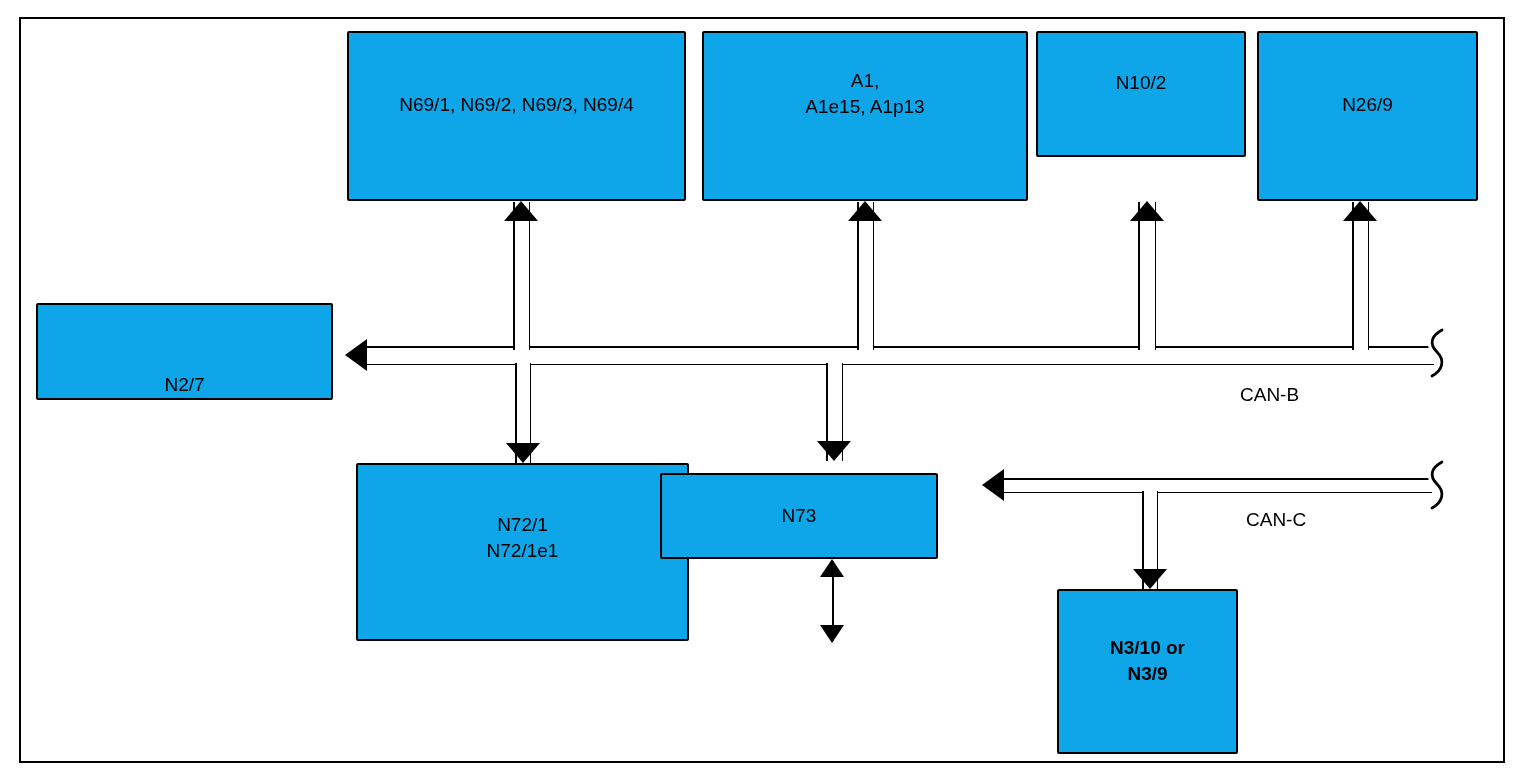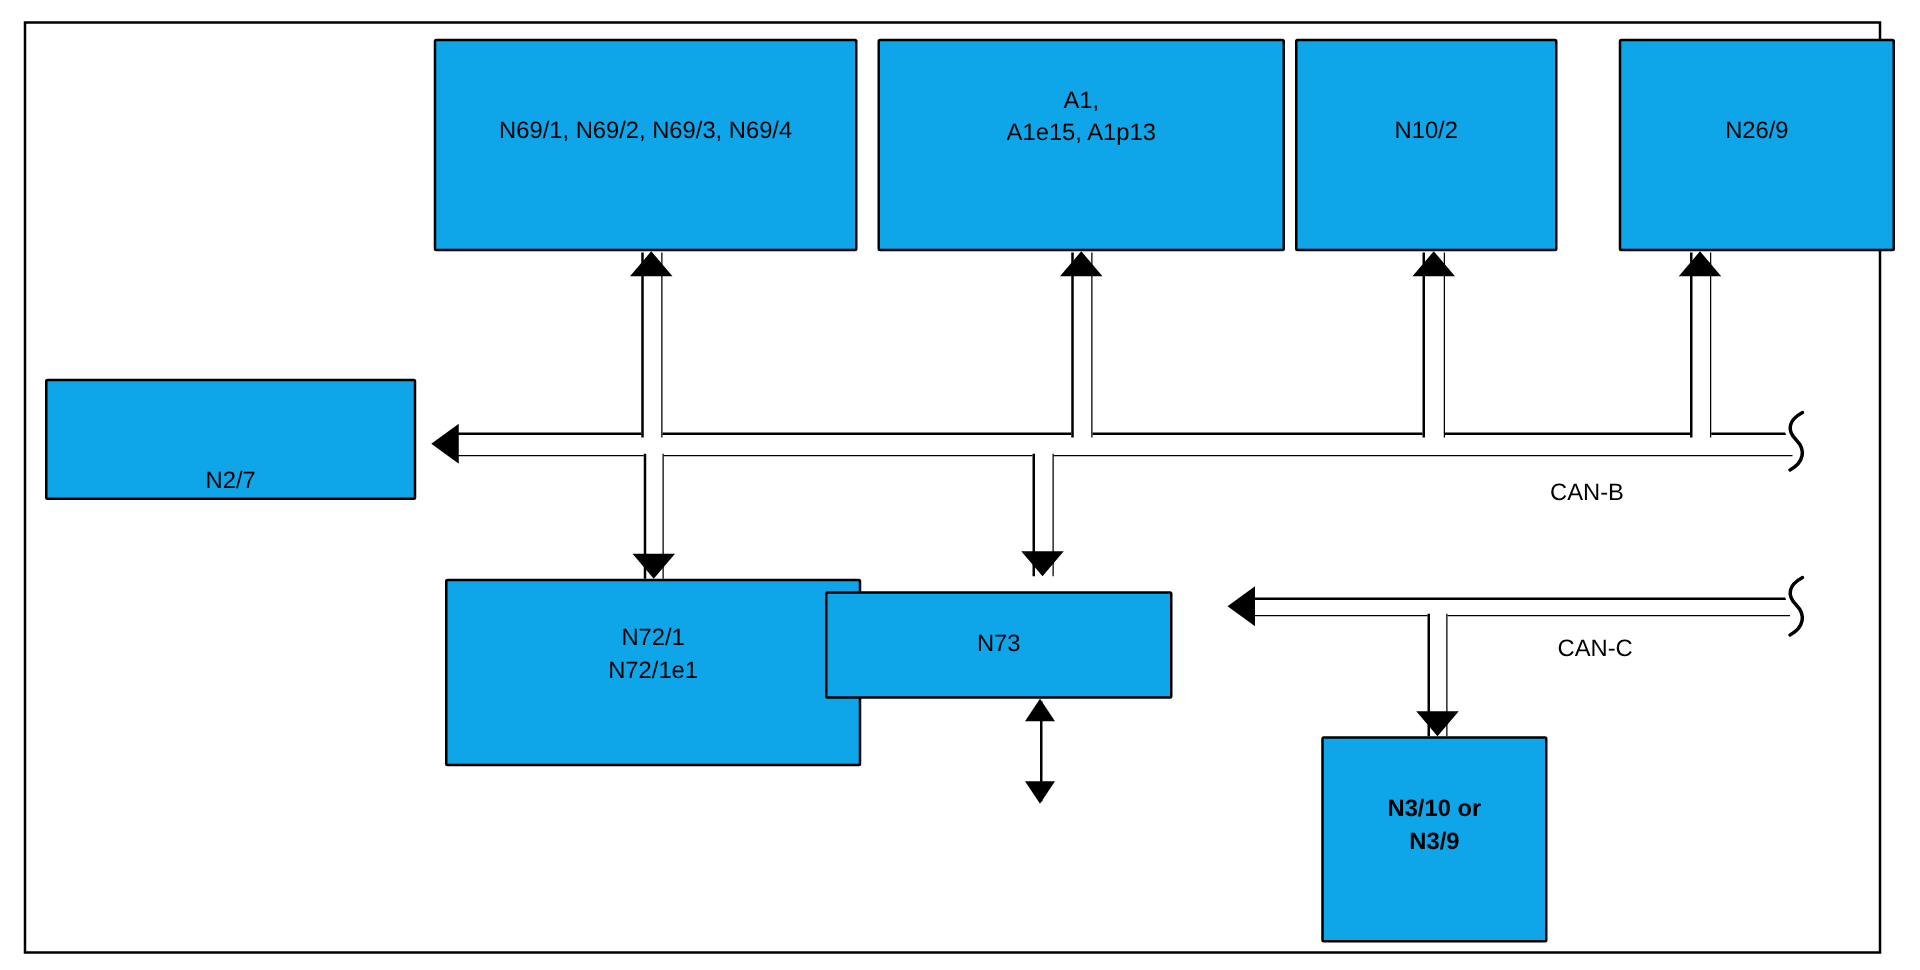--- a/index.html
+++ b/index.html
@@ -99,33 +99,33 @@
 
   <div class="box up10" style="left:347px; top:31px; width:339px; height:170px;">
     <span class="lbl">N69/1, N69/2, N69/3, N69/4</span>
   </div>
 
   <div class="box up22" style="left:702px; top:31px; width:326px; height:170px;">
     <span class="lbl">A1,
 A1e15, A1p13</span>
   </div>
 
-  <div class="box up10" style="left:1036px; top:31px; width:210px; height:170px;">
+  <div class="box up10" style="left:1036px; top:31px; width:210px; height:126px;">
     <span class="lbl">N10/2</span>
   </div>
 
-  <div class="box up10" style="left:1257px; top:31px; width:221px; height:170px;margin-left:38px;">
+  <div class="box up10" style="left:1257px; top:31px; width:221px; height:170px;">
     <span class="lbl">N26/9</span>
   </div>
 
   <div class="box" style="left:36px; top:303px; width:297px; height:97px;align-items:flex-end;">
     <span class="lbl">N2/7</span>
   </div>
 
-  <div class="box up14" style="left:356px; top:463px; width:333px; height:150px;align-items:center;">
+  <div class="box up14" style="left:356px; top:463px; width:333px; height:178px;align-items:center;">
     <span class="lbl">N72/1
 N72/1e1</span>
   </div>
 
   <div class="box" style="left:660px; top:461px; width:278px; height:86px;margin-top:12px;">
     <span class="lbl">N73</span>
   </div>
 
   <div class="box up10" style="left:1057px; top:589px; width:181px; height:165px;font-weight:bold;">
     <span class="lbl">N3/10 or

